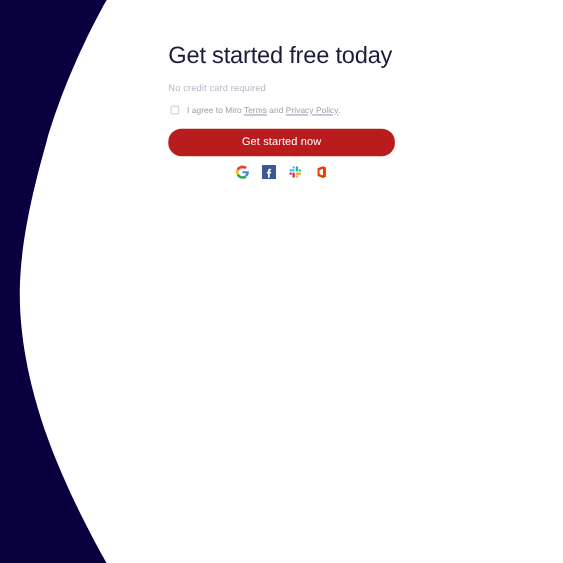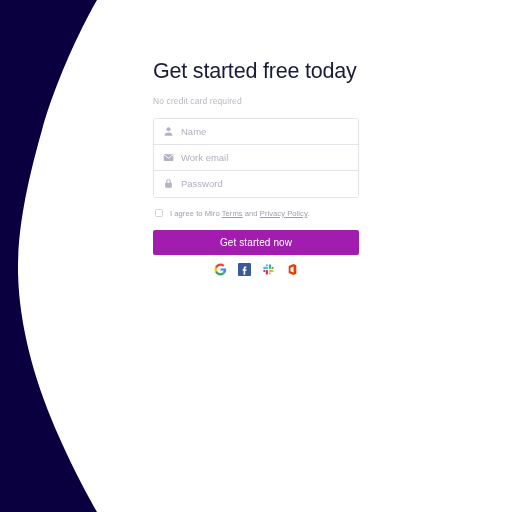--- a/index.html
+++ b/index.html
@@ -30,21 +30,21 @@
     top: 0;
     width: 120px;
     height: 512px;
     pointer-events: none;
   }
 
   
   #form-panel {
     position: absolute;
     left: 153px;
-    top: 59px;
+    top: 38px;
     width: 206px;
   }
 
   #page-title {
     font-size: 21.5px;
     font-weight: 500;
     letter-spacing: -0.2px;
     color: #1b1b3a;
     margin: 0;
     line-height: 1.15;
@@ -126,22 +126,22 @@
     text-decoration: underline;
   }
 
   
   #submit-button {
     display: block;
     width: 100%;
     height: 25px;
     margin-top: 12px;
     border: none;
-    border-radius: 2px;
-    background: #a21caf;
+    border-radius: 12px;
+    background: #b91c1c;
     color: #ffffff;
     font-family: "Liberation Sans", sans-serif;
     font-size: 10px;
     letter-spacing: 0.1px;
     cursor: pointer;
     padding: 0;
   }
 
   
   #social-label {
@@ -174,53 +174,20 @@
   <svg id="decor-shape" viewBox="0 0 120 512" preserveAspectRatio="none">
     <path d="M0,0 L97,0 C97,0 62,60 42,130 C22,200 18,240 18,268
              C18,300 24,345 44,400 C64,455 97,512 97,512 L0,512 Z" fill="#0a0040"></path>
   </svg>
 
   <div id="form-panel">
 
     <h1 id="page-title">Get started free today</h1>
     <p id="page-subtitle">No credit card required</p>
 
-    <div id="signup-fields">
-
-      <div class="field-row">
-        <span class="field-icon">
-          <svg viewBox="0 0 16 16" fill="#b3b3c4">
-            <circle cx="8" cy="4.6" r="2.9"></circle>
-            <path d="M2.2 14.2c0-3.1 2.6-4.7 5.8-4.7s5.8 1.6 5.8 4.7z"></path>
-          </svg>
-        </span>
-        <input class="field-input" type="text" id="name-input" placeholder="Name" style="">
-      </div>
-
-      <div class="field-row">
-        <span class="field-icon">
-          <svg viewBox="0 0 16 16" fill="#b3b3c4">
-            <rect x="1" y="3.4" width="14" height="9.6" rx="1.1"></rect>
-            <path d="M1.6 4.3 L8 9 L14.4 4.3" stroke="#ffffff" stroke-width="1.3" fill="none"></path>
-          </svg>
-        </span>
-        <input class="field-input" type="email" id="email-input" placeholder="Work email" style="">
-      </div>
-
-      <div class="field-row">
-        <span class="field-icon">
-          <svg viewBox="0 0 16 16" fill="#b3b3c4">
-            <path d="M4.6 7.2V5.1a3.4 3.4 0 0 1 6.8 0v2.1h-1.6V5.1a1.8 1.8 0 0 0-3.6 0v2.1z"></path>
-            <rect x="3.1" y="7.0" width="9.8" height="7.0" rx="1.2"></rect>
-          </svg>
-        </span>
-        <input class="field-input" type="password" id="password-input" placeholder="Password" style="">
-      </div>
-
-    </div>
 
     <div id="terms-row">
       <div id="terms-checkbox"></div>
       <div id="terms-text">
         <span>I agree to Miro </span><a href="#">Terms</a><span> and </span><a href="#">Privacy Policy</a><span>.</span>
       </div>
     </div>
 
     <button id="submit-button">Get started now</button>
 

